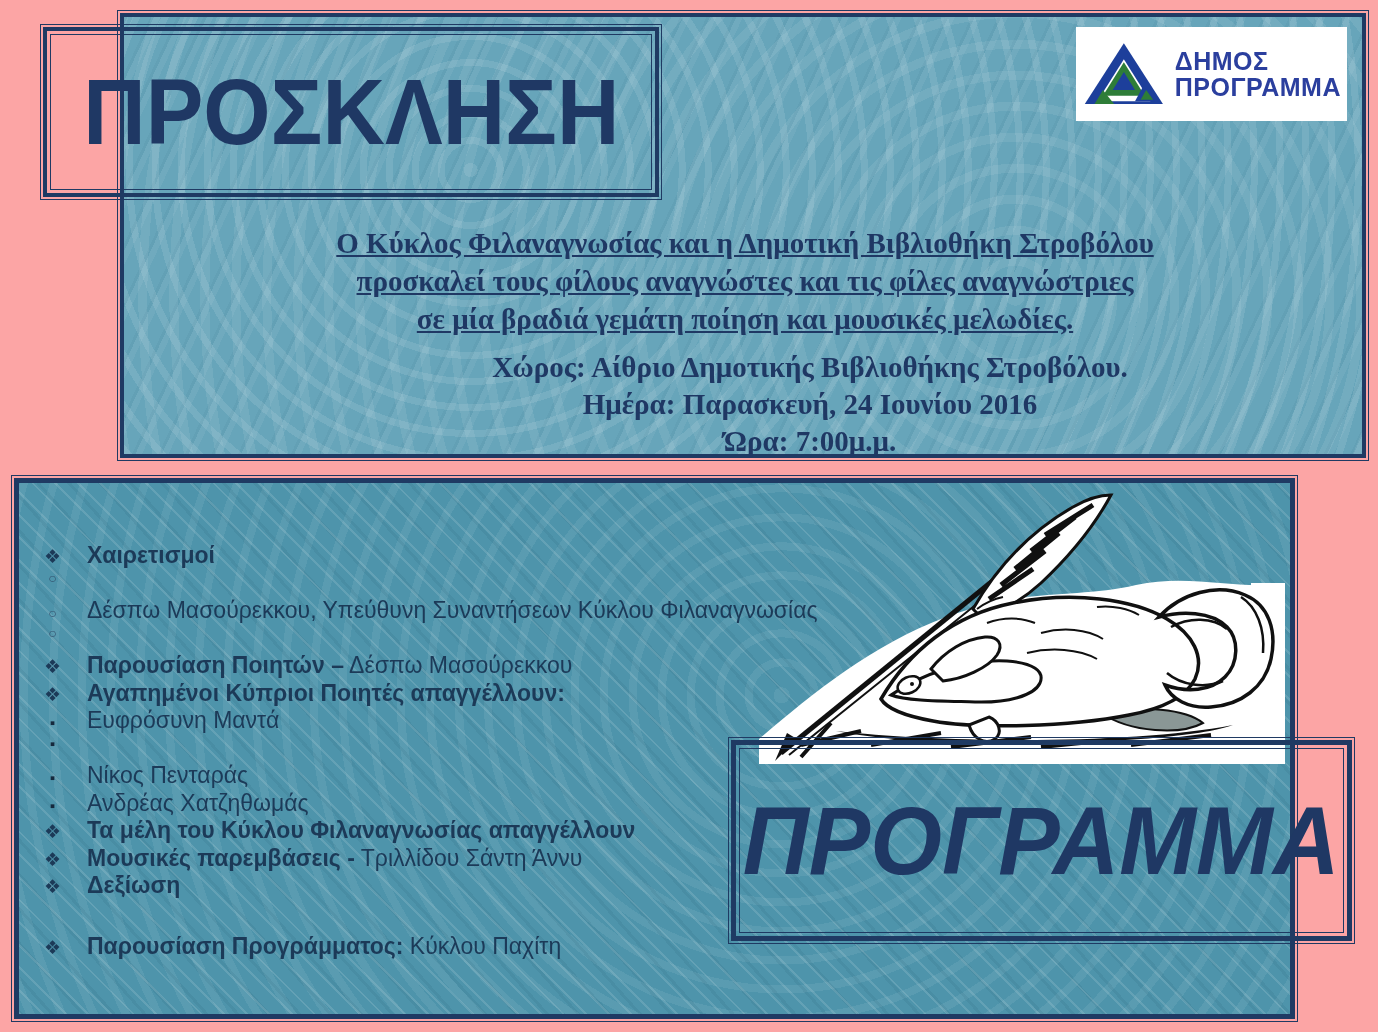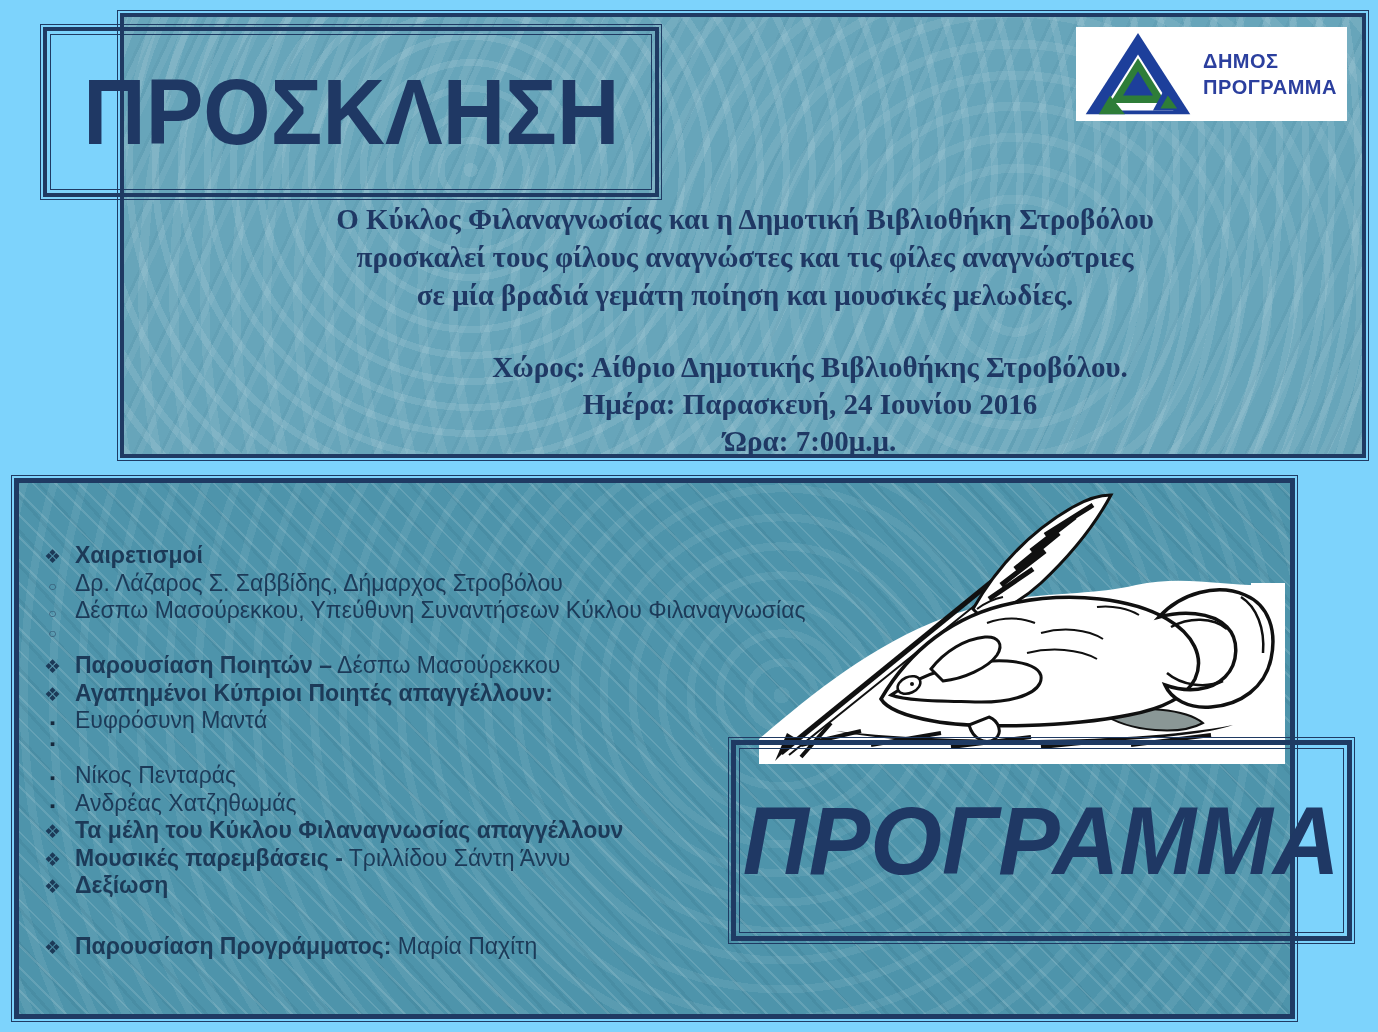--- a/index.html
+++ b/index.html
@@ -1,16 +1,16 @@
 <!DOCTYPE html>
 <html lang="el"><head>
 <meta charset="utf-8">
 <style>
   html,body{margin:0;padding:0;background:#ffffff;}
-  .page{position:relative;width:1378px;height:1032px;overflow:hidden;background:#7dd3fc;
+  .page{position:relative;width:1378px;height:1032px;overflow:hidden;background:#fca5a5;
         font-family:"Liberation Sans", sans-serif;}
 
   
   .panel{position:absolute;box-sizing:border-box;border:4px solid #1f3a63;
          outline:1px solid #1f3a63;outline-offset:2px;}
   .panel-top{left:120px;top:13px;width:1246px;height:445px;
     background-color:#67a5ba;
     background-image:
       repeating-radial-gradient(circle at 28% 35%, rgba(255,255,255,0.10) 0 7px, rgba(255,255,255,0) 7px 26px),
       repeating-radial-gradient(circle at 72% 64%, rgba(255,255,255,0.08) 0 9px, rgba(255,255,255,0) 9px 31px),
@@ -30,38 +30,38 @@
   .box-prosklisi{left:43px;top:27px;width:616px;height:170px;}
   .box-programma{left:731px;top:740px;width:621px;height:201px;border-width:5px;font-style:italic;}
   .big-title{font-weight:bold;color:#1f3864;white-space:nowrap;
              display:inline-block;transform:scaleX(0.93);transform-origin:center;}
   .box-prosklisi .big-title{font-size:93px;}
   .box-programma .big-title{font-size:97px;transform:scaleX(0.95);}
 
   
   .serif-block{position:absolute;text-align:center;color:#1f3864;
                font-family:"Liberation Serif", serif;font-weight:bold;font-size:29px;}
-  .inv-body{left:150px;top:200px;width:1190px;line-height:38px;}
+  .inv-body{left:150px;top:224px;width:1190px;line-height:38px;text-decoration:underline;}
   .inv-details{left:240px;top:349px;width:1140px;line-height:37px;}
 
   
   .logo{position:absolute;left:1076px;top:27px;width:271px;height:94px;background:#ffffff;
         display:flex;align-items:center;gap:9px;padding:2px 6px;box-sizing:border-box;}
-  .logo-text{color:#2b3f9e;font-weight:bold;font-size:20px;line-height:26px;letter-spacing:0.5px;}
+  .logo-text{color:#2b3f9e;font-weight:bold;font-size:25px;line-height:26px;letter-spacing:0.5px;}
 
   
   .program-list{position:absolute;left:30px;top:542px;width:740px;margin:0;padding:0;list-style:none;
                 color:#1c3a58;font-size:23px;}
   .program-list li{display:flex;align-items:baseline;height:27.5px;}
   .program-list li.spacer-top{margin-top:33px;}
   .bullet{flex:0 0 45px;text-align:center;}
   .bullet.diamond{font-size:19px;color:#1c3a58;}
   .bullet.circle{font-size:14px;color:#33536f;}
   .bullet.square{font-size:15px;color:#16293d;}
-  .li-text{white-space:nowrap;}
+  .li-text{white-space:nowrap;margin-left:12px;}
   .b{font-weight:bold;}
   .i{}
 
   
   .quill-wrap{position:absolute;left:741px;top:487px;width:544px;height:277px;}
 </style>
 </head>
 <body>
 
 <div class="page">
@@ -141,21 +141,20 @@
     </div>
   </div>
 
   <ul class="program-list">
     <li>
       <span class="bullet diamond">❖</span>
       <span class="li-text b">Χαιρετισμοί</span>
     </li>
     <li>
       <span class="bullet circle">○</span>
-      <span class="li-text">Δρ. Λάζαρος Σ. Σαββίδης, Δήμαρχος Στροβόλου</span>
     </li>
     <li>
       <span class="bullet circle">○</span>
       <span class="li-text">Δέσπω Μασούρεκκου, Υπεύθυνη Συναντήσεων Κύκλου Φιλαναγνωσίας</span>
     </li>
     <li>
       <span class="bullet circle">○</span>
     </li>
     <li>
       <span class="bullet diamond">❖</span>
@@ -187,21 +186,21 @@
     <li>
       <span class="bullet diamond">❖</span>
       <span class="li-text"><span class="b">Μουσικές παρεμβάσεις -</span><span class="i"> Τριλλίδου Σάντη Άννυ</span></span>
     </li>
     <li>
       <span class="bullet diamond">❖</span>
       <span class="li-text b">Δεξίωση</span>
     </li>
     <li class="spacer-top">
       <span class="bullet diamond">❖</span>
-      <span class="li-text"><span class="b">Παρουσίαση Προγράμματος:</span><span class="i"> Μαρία Παχίτη</span></span>
+      <span class="li-text"><span class="b">Παρουσίαση Προγράμματος:</span><span class="i"> Κύκλου Παχίτη</span></span>
     </li>
   </ul>
 
   <div class="title-box box-programma">
     <div class="inner-line"></div>
     <span class="big-title">ΠΡΟΓΡΑΜΜΑ</span>
   </div>
 
 </div>
 

